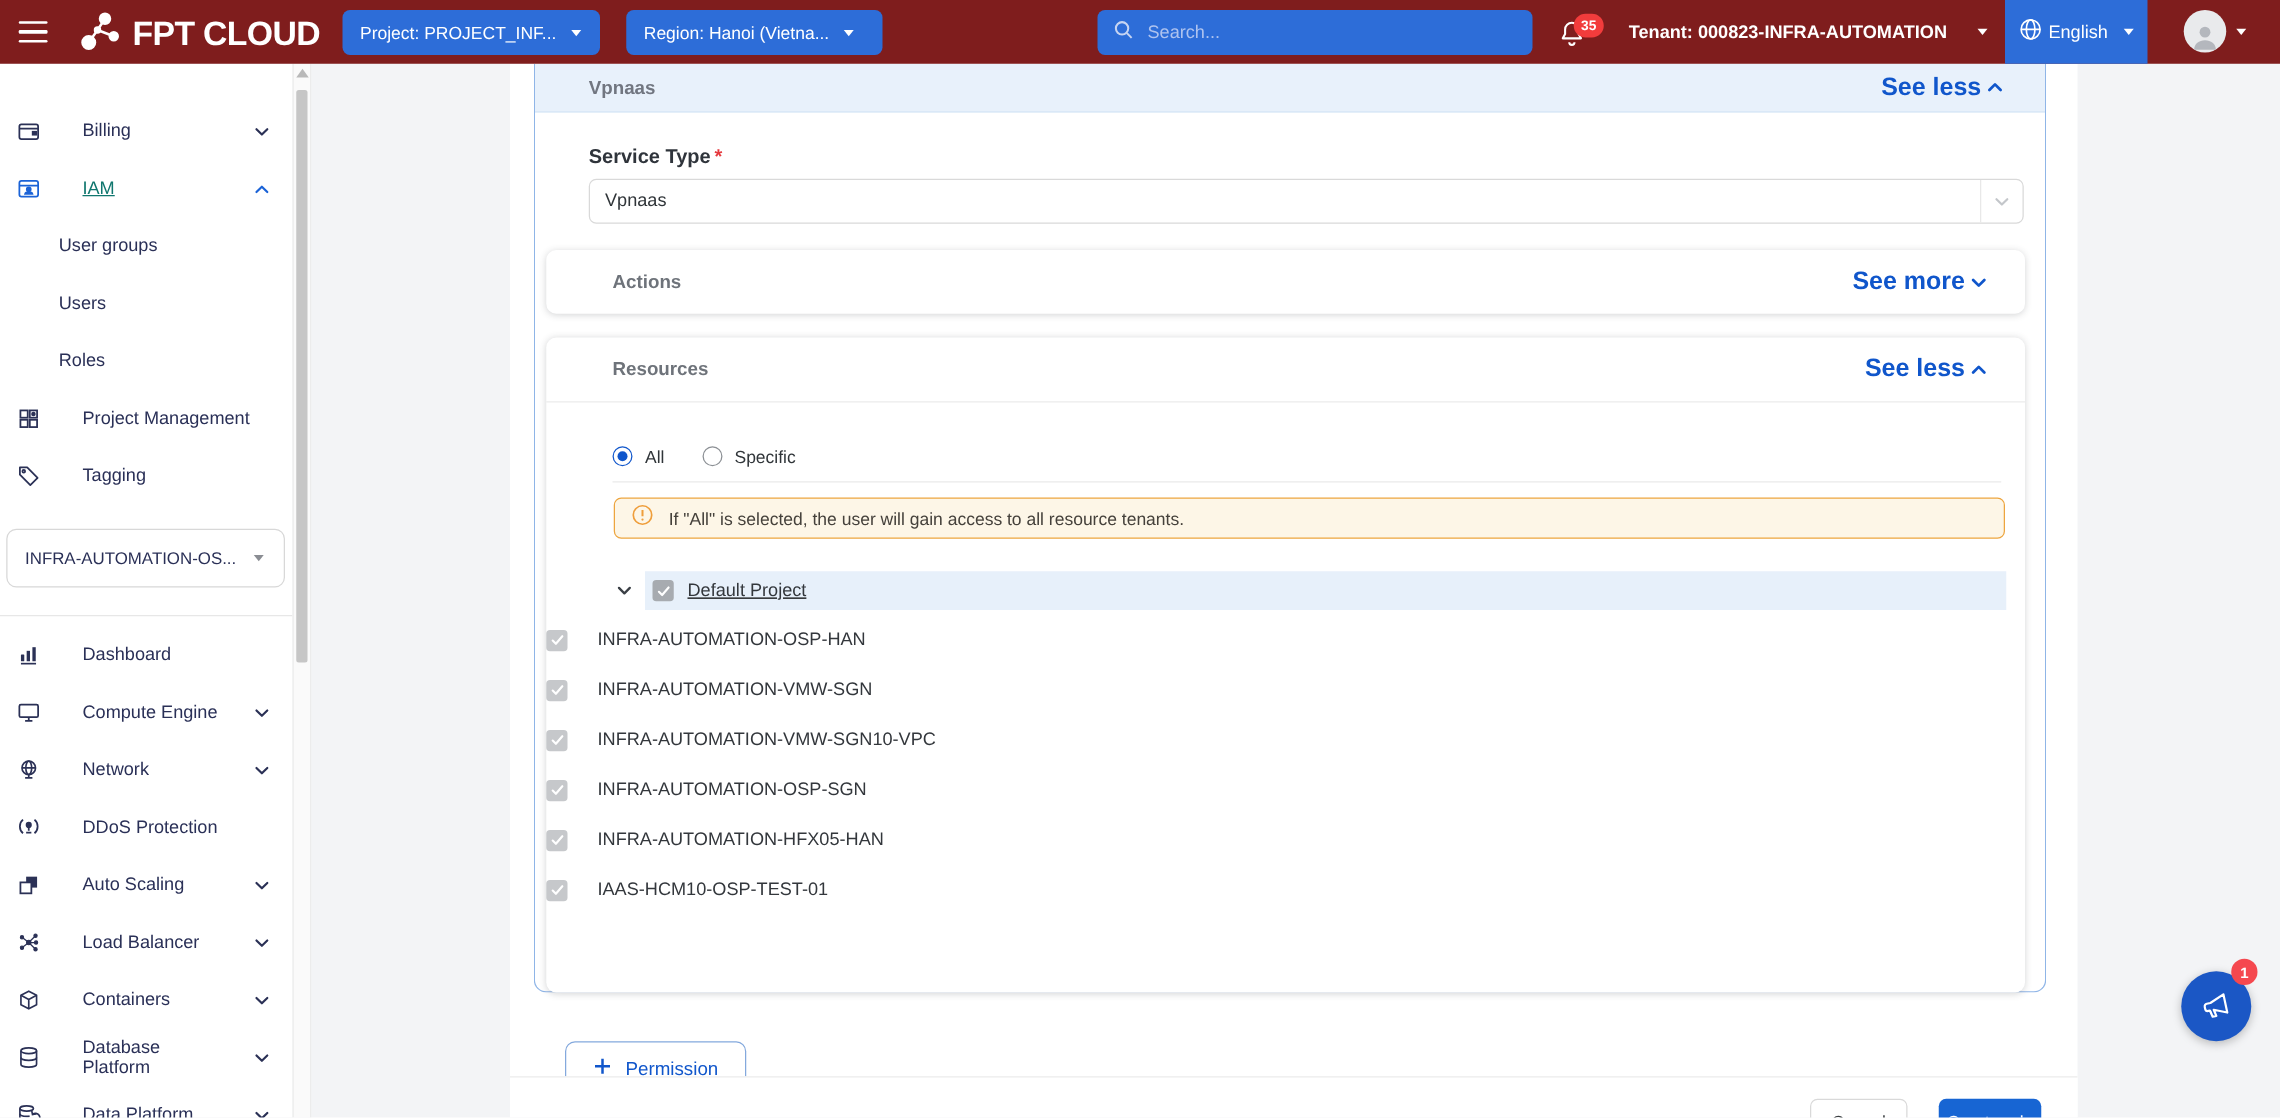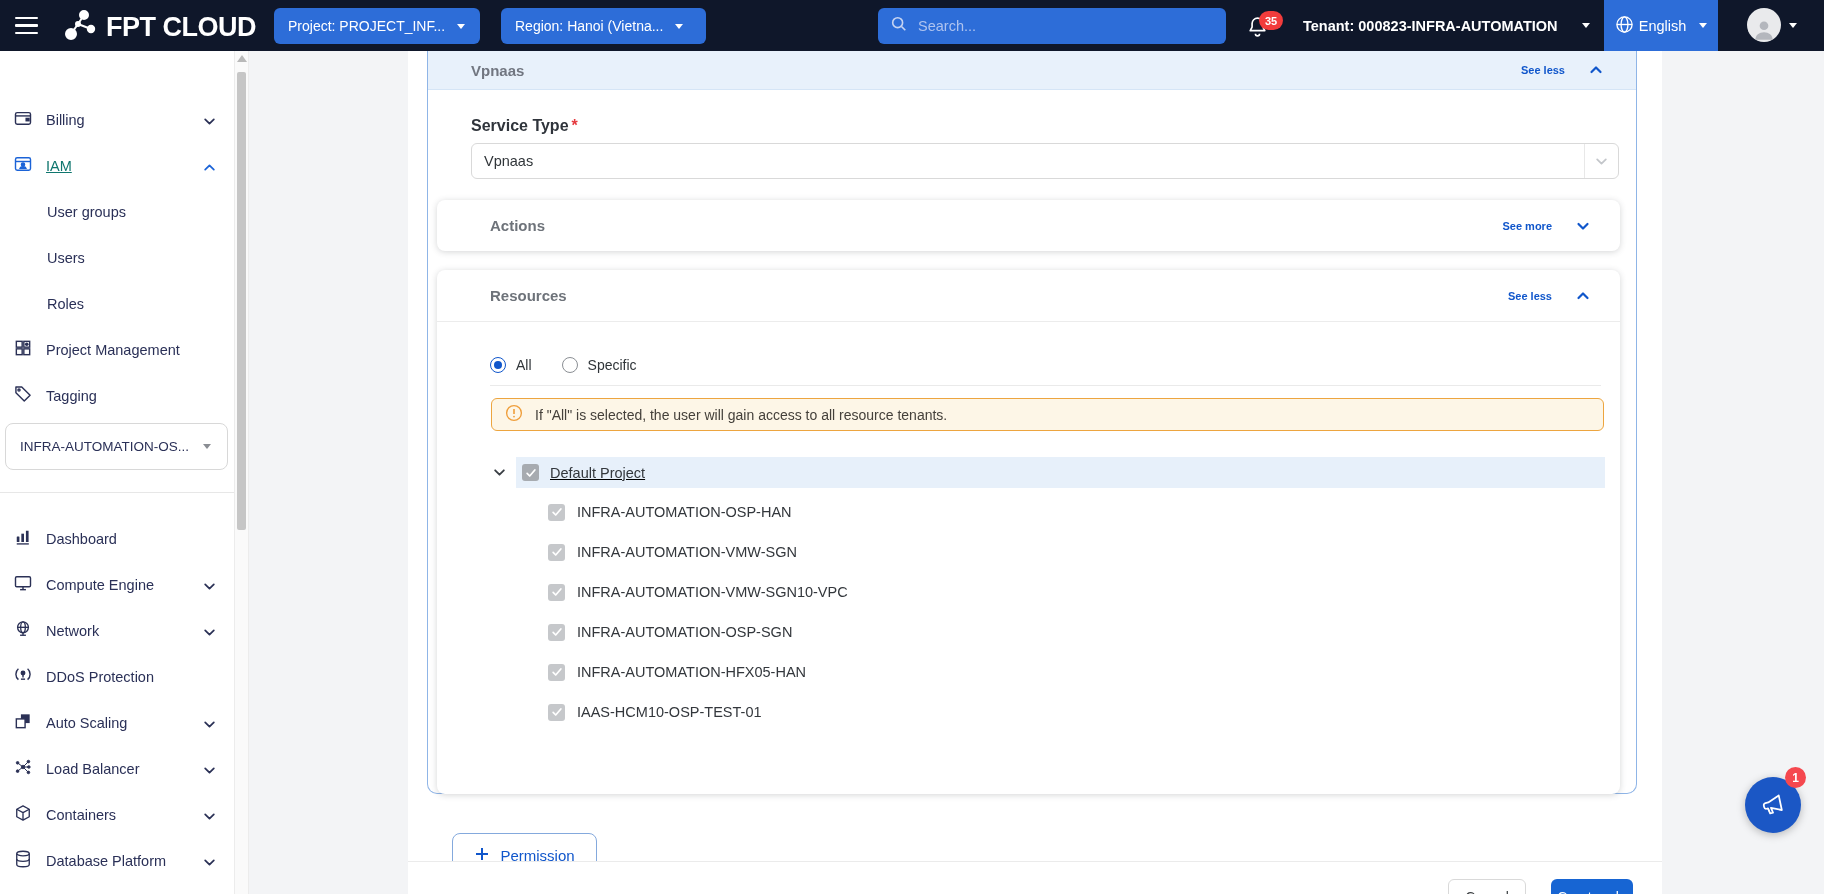--- a/index.html
+++ b/index.html
@@ -1,20 +1,20 @@
 <!DOCTYPE html>
 <html><head>
 <meta charset="utf-8">
 <style>
   * { margin:0; padding:0; box-sizing:border-box; }
   html,body { width:1824px; height:894px; overflow:hidden; }
   body { font-family:"Liberation Sans", sans-serif; background:#f3f4f6; position:relative; }
 
   
-  .navbar { position:absolute; left:0; top:0; width:1824px; height:51px; background:#0f172a; z-index:30; }
+  .navbar { position:absolute; left:0; top:0; width:1824px; height:51px; background:#7f1d1d; z-index:30; }
   .hamburger { position:absolute; left:12px; top:13px; width:30px; height:25px; display:flex; flex-direction:column; justify-content:center; gap:5px; cursor:pointer; }
   .hamburger i { display:block; width:23px; height:2.6px; background:#fff; border-radius:1px; margin-left:3px; }
   .logo { position:absolute; left:62px; top:7px; display:flex; align-items:center; gap:8px; }
   .logo-text { color:#fff; font-size:27px; font-weight:800; letter-spacing:-0.5px; }
   .nav-btn { position:absolute; top:8px; height:36px; background:#2d6dd8; border-radius:6px; display:flex; align-items:center; padding:0 14px; color:#fff; font-size:14px; cursor:pointer; }
   .nav-btn .lbl { white-space:nowrap; }
   .tri { width:0; height:0; border-left:4.5px solid transparent; border-right:4.5px solid transparent; border-top:5.5px solid #fff; margin-left:12px; }
   .proj-btn { left:274px; width:206px;align-items:center; }
   .regn-btn { left:501px; width:205px; }
   .search-box { position:absolute; left:878px; top:8px; width:348px; height:36px; background:#2d6dd8; border-radius:6px; display:flex; align-items:center; padding:0 12px; }
@@ -24,42 +24,42 @@
   .badge { position:absolute; left:14px; top:-2px; min-width:24px; height:19px; background:#f23c3c; border-radius:10px; color:#fff; font-size:11px; font-weight:bold; display:flex; align-items:center; justify-content:center; padding:0 4px; }
   .tenant { position:absolute; left:1303px; top:0; height:51px; display:flex; align-items:center; gap:12px; color:#fff; font-size:14.5px; font-weight:600; cursor:pointer; }
   .lang-btn { position:absolute; left:1604px; top:0; width:114px; height:51px; background:#2d6dd8; display:flex; align-items:center; justify-content:center; gap:5px; color:#fff; font-size:14.5px; cursor:pointer; }
   .lang-btn .tri { margin-left:8px; }
   .avatar-wrap { position:absolute; left:1747px; top:8px; display:flex; align-items:center; cursor:pointer; }
   .avatar { width:34px; height:34px; border-radius:50%; background:#e9eaec; display:flex; align-items:flex-end; justify-content:center; overflow:hidden; }
 
   
   .sidebar { position:absolute; left:0; top:51px; width:234px; height:843px; background:#fff; z-index:20; }
   .sb-list1 { padding-top:31px; }
-  .sb-item { height:46px; display:flex; align-items:flex-end; padding:0 18px 0 13px; cursor:pointer; }
+  .sb-item { height:46px; display:flex; align-items:center; padding:0 18px 0 13px; cursor:pointer;gap:20px; }
   .sb-icon { width:20px; height:20px; margin-right:13px; display:flex; align-items:center; justify-content:center; }
   .sb-label { font-size:14.5px; color:#2a3057; }
   .sb-chevron { margin-left:auto; display:flex; }
   .sb-sub { padding-left:47px; }
   .sb-item.active .sb-label { color:#0f766e;text-decoration:underline; }
   .sb-select { margin:19px 6px 0 5px; height:47px; border:1px solid #d8d8d8; border-radius:8px; display:flex; align-items:center; padding:0 16px 0 14px; cursor:pointer; background:#fff; }
   .sb-select .lbl { font-size:13.5px; color:#2a3057; }
   .sb-select .tri { border-top-color:#8a8d93; margin-left:auto; }
   .sb-divider { margin-top:22px; border-top:1px solid #e7e7e7; }
   .sb-list2 { padding-top:8px; }
   
   .sb-scrollbar { position:absolute; left:234px; top:51px; width:15px; height:843px; background:#fafafa; border-left:1px solid #ececec; border-right:1px solid #ececec; z-index:21; }
   .sb-scroll-up { position:absolute; left:2px; top:4px; width:0; height:0; border-left:5px solid transparent; border-right:5px solid transparent; border-bottom:7px solid #b9b9b9; }
   .sb-thumb { position:absolute; left:2px; top:21px; width:9px; height:458px; background:#c6c6c6; border-radius:2px; cursor:pointer; }
 
   
   .content-wrap { position:absolute; left:408px; top:51px; width:1254px; height:843px; background:#fff; z-index:1; }
   .panel { position:absolute; left:19px; top:0; width:1210px; height:743px; background:#fff; border:1px solid #8fb5e7; border-top:none; border-radius:0 0 10px 10px; }
   .panel-header { position:absolute; left:0; top:0; right:0; height:39px; background:#e8f1fb; border-bottom:1px solid #d5e5f6; display:flex; align-items:center; padding:0 33px 0 43px; }
   .panel-title { font-size:15px; font-weight:600; color:#717680; }
-  .see-toggle { margin-left:auto; display:flex; align-items:center; gap:24px; color:#1056cb; font-size:11px; font-weight:700; cursor:pointer;text-align:right; }
+  .see-toggle { margin-left:auto; display:flex; align-items:center; gap:4px; color:#1056cb; font-size:20px; font-weight:700; cursor:pointer;text-align:right; }
   .svc-label { position:absolute; left:43px; top:66px; font-size:16px; font-weight:600; color:#2f343b; }
   .svc-label .req { color:#e5393e; margin-left:3px; }
   .select-box { position:absolute; left:43px; top:92px; width:1148px; height:36px; border:1px solid #d9d9d9; border-radius:6px; display:flex; align-items:center; padding:0 46px 0 12px; font-size:14.5px; color:#303539; cursor:pointer; background:#fff; }
   .select-arrow { position:absolute; right:0; top:0; height:100%; width:34px; display:flex; align-items:center; justify-content:center; border-left:1px solid #e8e8e8; }
   .card { position:absolute; left:9px; width:1183px; background:#fff; border-radius:8px; box-shadow:0 1px 6px rgba(60,64,67,.22); }
   .card-actions { top:149px; height:51px; }
   .card-head { height:51px; display:flex; align-items:center; padding:0 30px 0 53px; }
   .card-title { font-size:15px; font-weight:600; color:#6e737a; }
   .card-resources { top:219px; height:524px; }
   .card-resources .card-head { height:52px; border-bottom:1px solid #ececec; }
@@ -73,21 +73,21 @@
   .warning .txt { font-size:14px; color:#45413b; }
   .tree { position:absolute; left:0; top:187px; right:0; }
   .tree-parent-wrap { position:relative;text-decoration:underline; }
   .tree-caret { position:absolute; left:56px; top:9px; cursor:pointer; display:flex; }
   .tree-parent { margin-left:79px; width:1089px; height:31px; background:#e7f0fa; display:flex; align-items:center; padding-left:6px; gap:11px; }
   .cb { width:17px; height:17px; border-radius:3px; display:inline-flex; align-items:center; justify-content:center; flex:none; }
   .cb-parent { background:#a7abb0; }
   .cb-child { background:#c6c8cb; }
   .tree-lbl { font-size:14.5px; color:#33373c; }
   .tree-children { margin-top:4px; }
-  .tree-child { height:40px; display:flex; align-items:center; padding-left:111px; gap:12px; }
+  .tree-child { height:40px; display:flex; align-items:center; gap:24px; }
 
   
   .perm-btn { position:absolute; left:452px; top:833px; width:145px; height:44px; background:#fff; border:1px solid #84a9dd; border-radius:8px; display:flex; align-items:center; justify-content:center; gap:10px; color:#1056cb; font-size:15px; cursor:pointer; z-index:5; }
   .footer { position:absolute; left:408px; top:861px; width:1254px; height:33px; background:#fff; border-top:1px solid #ebebeb; z-index:10; }
   .btn-cancel { position:absolute; left:1040px; top:17px; width:78px; height:36px; background:#fff; border:1px solid #d9d9d9; border-radius:6px; font-size:14px; color:#3c4043; display:flex; align-items:center; justify-content:center; cursor:pointer; font-family:"Liberation Sans",sans-serif; }
   .btn-create { position:absolute; left:1143px; top:17px; width:82px; height:36px; background:#1765d3; border:none; border-radius:6px; font-size:14px; color:#fff; display:flex; align-items:center; justify-content:center; cursor:pointer; font-family:"Liberation Sans",sans-serif; }
 
   
   .float-btn { position:absolute; left:1745px; top:777px; width:56px; height:56px; border-radius:50%; background:#1b57c5; z-index:40; display:flex; align-items:center; justify-content:center; cursor:pointer; box-shadow:0 2px 8px rgba(0,0,0,.25); }
   .float-badge { position:absolute; left:40px; top:-10px; width:21px; height:21px; border-radius:50%; background:#f5484f; color:#fff; font-size:12px; font-weight:bold; display:flex; align-items:center; justify-content:center; }

